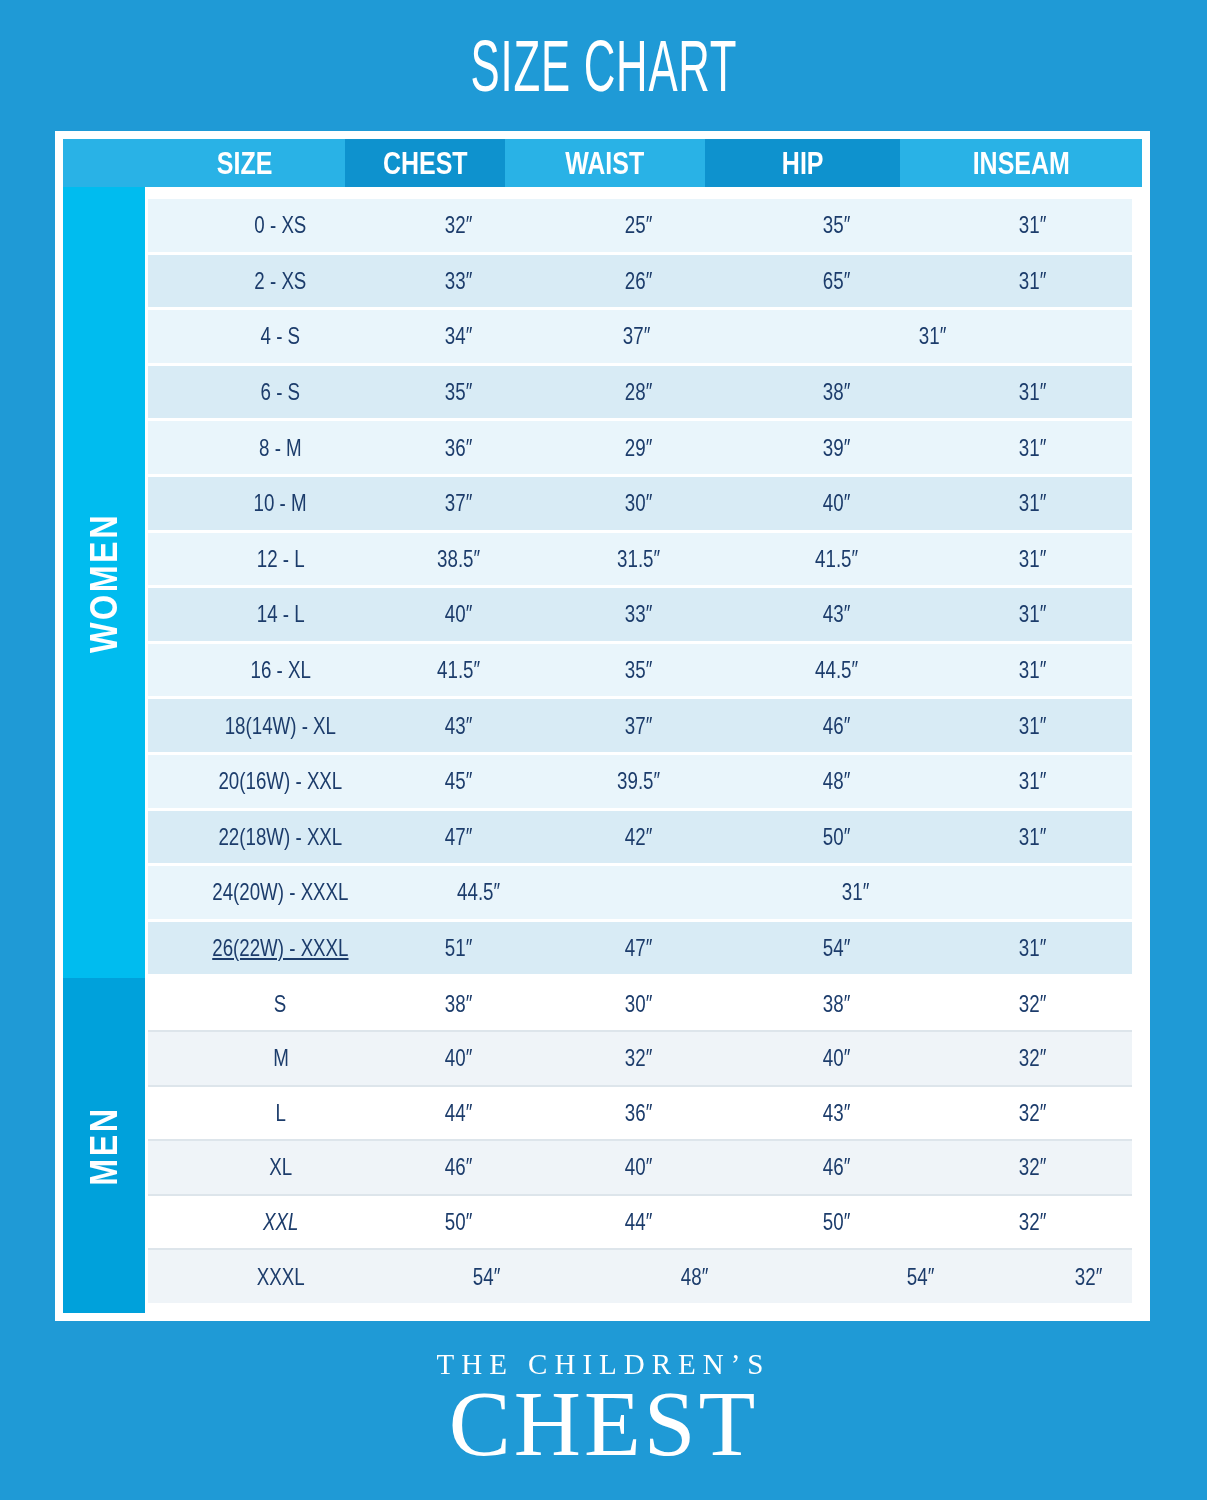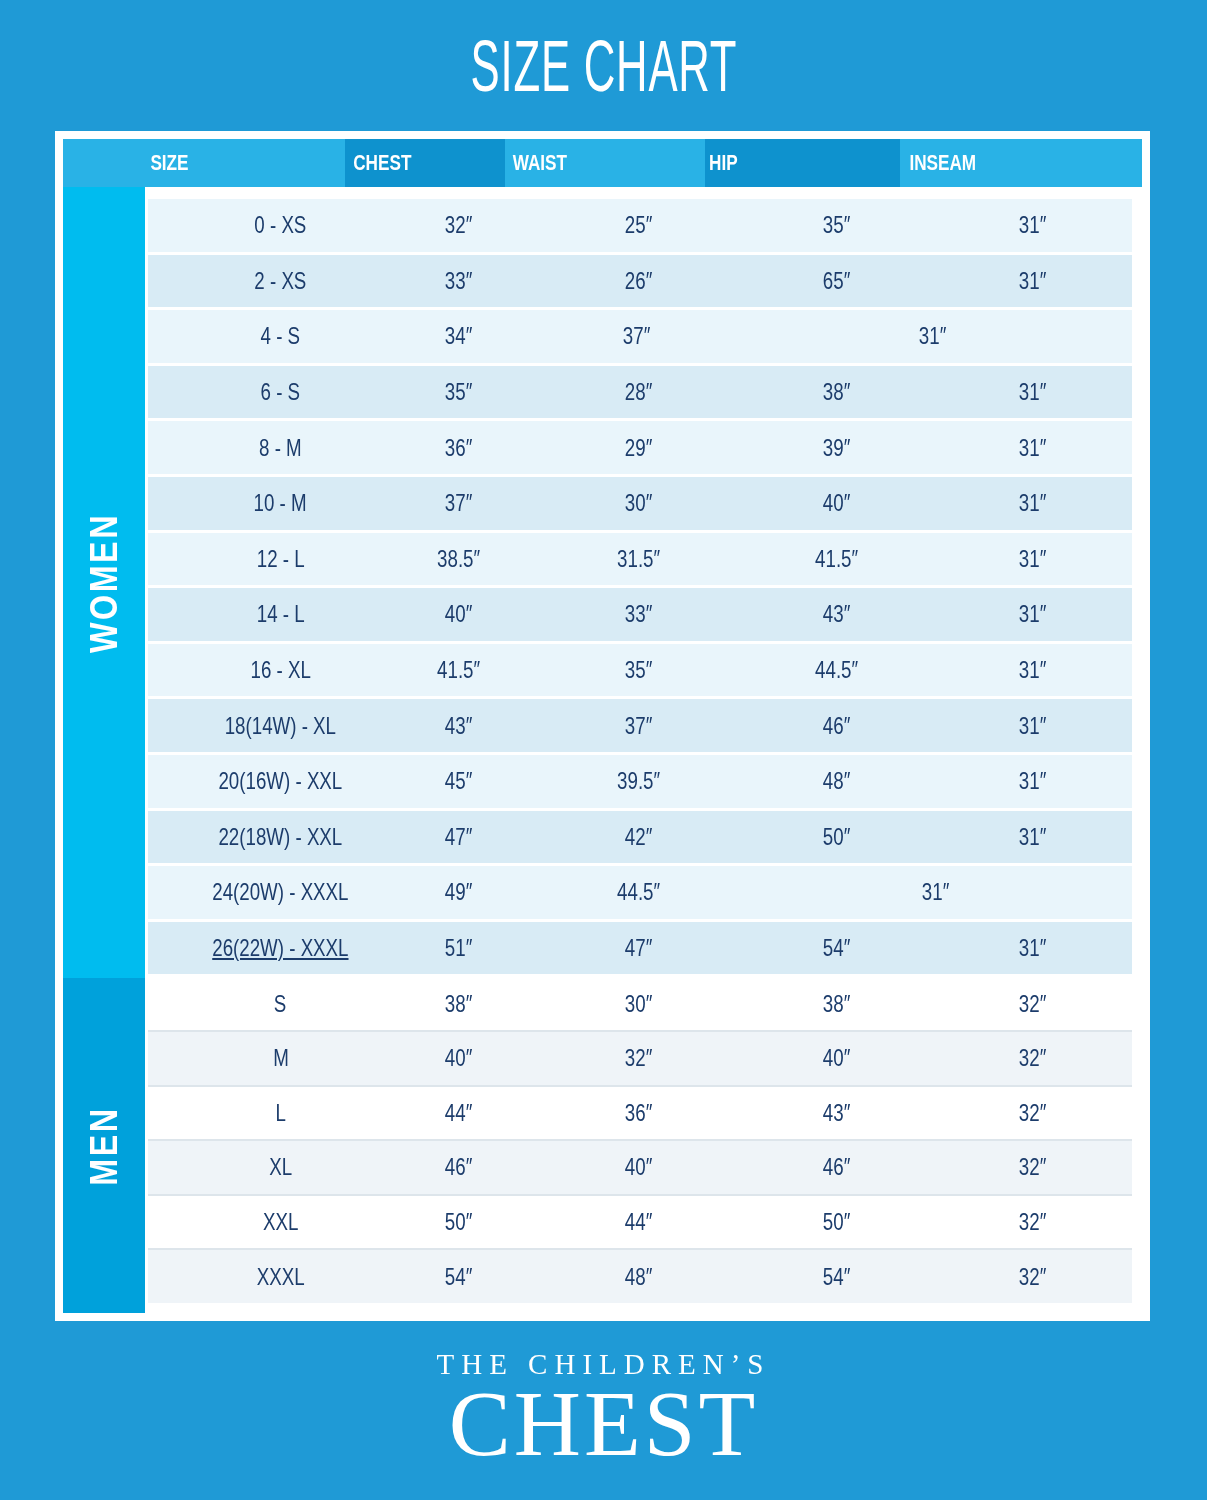--- a/index.html
+++ b/index.html
@@ -17,21 +17,21 @@
     color:#fff;font-weight:normal;font-size:56px;
   }
   .title .squeeze{display:inline-block;transform:scale(0.78,1.28);transform-origin:center;letter-spacing:1px;white-space:nowrap;}
 
   
   .frame{position:absolute;left:55px;top:131px;width:1095px;height:1190px;background:#fff;}
 
   
   .header-row{position:absolute;left:8px;top:8px;right:8px;height:48px;display:flex;}
   .hspacer{width:82px;background:var(--header_light,#29B2E6);}
-  .hcell{display:flex;align-items:center;justify-content:flex-start;color:#fff;font-weight:bold;font-size:22px;}
+  .hcell{display:flex;align-items:center;justify-content:center;color:#fff;font-weight:bold;font-size:32px;}
   .hcell.light{background:var(--header_light,#29B2E6);}
   .hcell.dark{background:var(--header_dark,#0E92CE);}
 
   
   .sidebar{position:absolute;left:8px;top:56px;bottom:8px;width:82px;display:flex;flex-direction:column;}
   .sb-women{height:791px;background:var(--women_sidebar,#00BCEF);position:relative;}
   .sb-men{flex:1;background:var(--men_sidebar,#00A1DB);position:relative;}
   .sb-label{
     position:absolute;top:50%;left:50%;
     transform:translate(-50%,-50%) rotate(-90deg);
@@ -44,21 +44,21 @@
     position:absolute;left:90px;top:56px;right:8px;bottom:8px;
     background:#fff;box-sizing:border-box;
     padding:12px 10px 10px 3px;
     display:flex;flex-direction:column;
   }
   .row{flex:1;display:flex;align-items:stretch;box-sizing:border-box;padding-left:34px;}
   .row.w-odd {background:var(--women_row_light,#E9F5FB);border-bottom:3px solid #fff;}
   .row.w-even{background:var(--women_row_dark,#D8EBF5);border-bottom:3px solid #fff;}
   .row.m-odd {background:var(--men_row_light,#FFFFFF);border-bottom:2px solid var(--men_separator,#DDE5EB);}
   .row.m-even{background:var(--men_row_dark,#EFF4F8);border-bottom:2px solid var(--men_separator,#DDE5EB);}
-  .row.last{border-bottom:none;}
+  .row.last{border-bottom:none;gap:28px;}
   .cell{
     display:flex;align-items:center;justify-content:center;
     color:var(--text_navy,#1C3C6B);font-size:24px;font-weight:normal;
   }
 
   
   .brand{position:absolute;top:1348px;left:0;width:100%;text-align:center;color:#fff;font-family:"Liberation Serif",serif;}
   .brand-line1{font-size:29px;letter-spacing:7px;margin-bottom:0px;}
   .brand-line2{font-size:93px;letter-spacing:3px;line-height:1.0;margin-top:-4px;}
 </style>
@@ -304,23 +304,20 @@
           <span class="cond">50″</span>
         </div>
         <div class="cell" style="flex: 1 1 0%;">
           <span class="cond">31″</span>
         </div>
       </div>
       <div class="row w-odd">
         <div class="cell" style="width: 197px;">
           <span class="cond">24(20W) - XXXL</span>
         </div>
-        <div class="cell" style="width: 160px;">
-          <span class="cond">49″</span>
-        </div>
         <div class="cell" style="width: 200px;">
           <span class="cond">44.5″</span>
         </div>
         <div class="cell" style="flex: 1 1 0%;">
           <span class="cond">31″</span>
         </div>
       </div>
       <div class="row w-even">
         <div class="cell" style="width: 197px; text-decoration: underline;">
           <span class="cond">26(22W) - XXXL</span>
@@ -400,21 +397,21 @@
           <span class="cond">40″</span>
         </div>
         <div class="cell" style="width: 195px;">
           <span class="cond">46″</span>
         </div>
         <div class="cell" style="flex: 1 1 0%;">
           <span class="cond">32″</span>
         </div>
       </div>
       <div class="row m-odd">
-        <div class="cell" style="width: 197px;">
+        <div class="cell" style="width: 197px; font-style: italic;">
           <span class="cond">XXL</span>
         </div>
         <div class="cell" style="width: 160px;">
           <span class="cond">50″</span>
         </div>
         <div class="cell" style="width: 200px;">
           <span class="cond">44″</span>
         </div>
         <div class="cell" style="width: 195px;">
           <span class="cond">50″</span>

